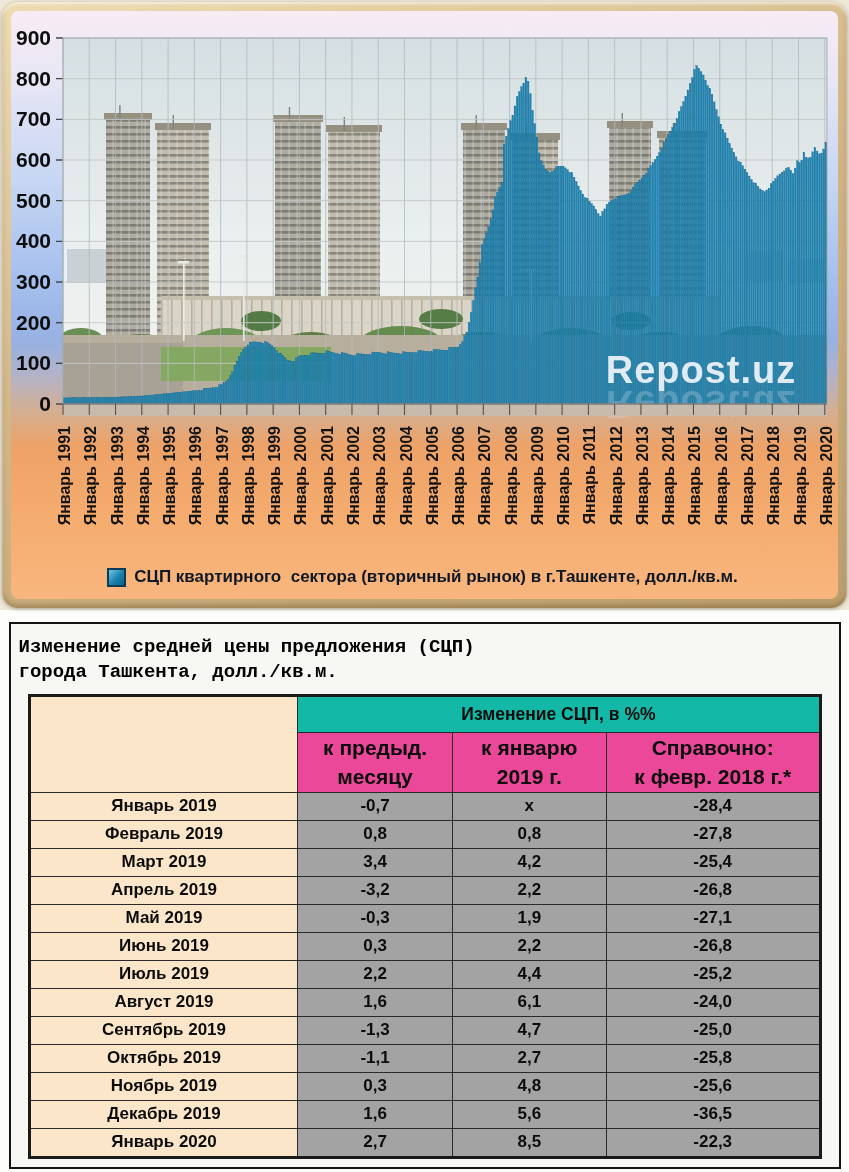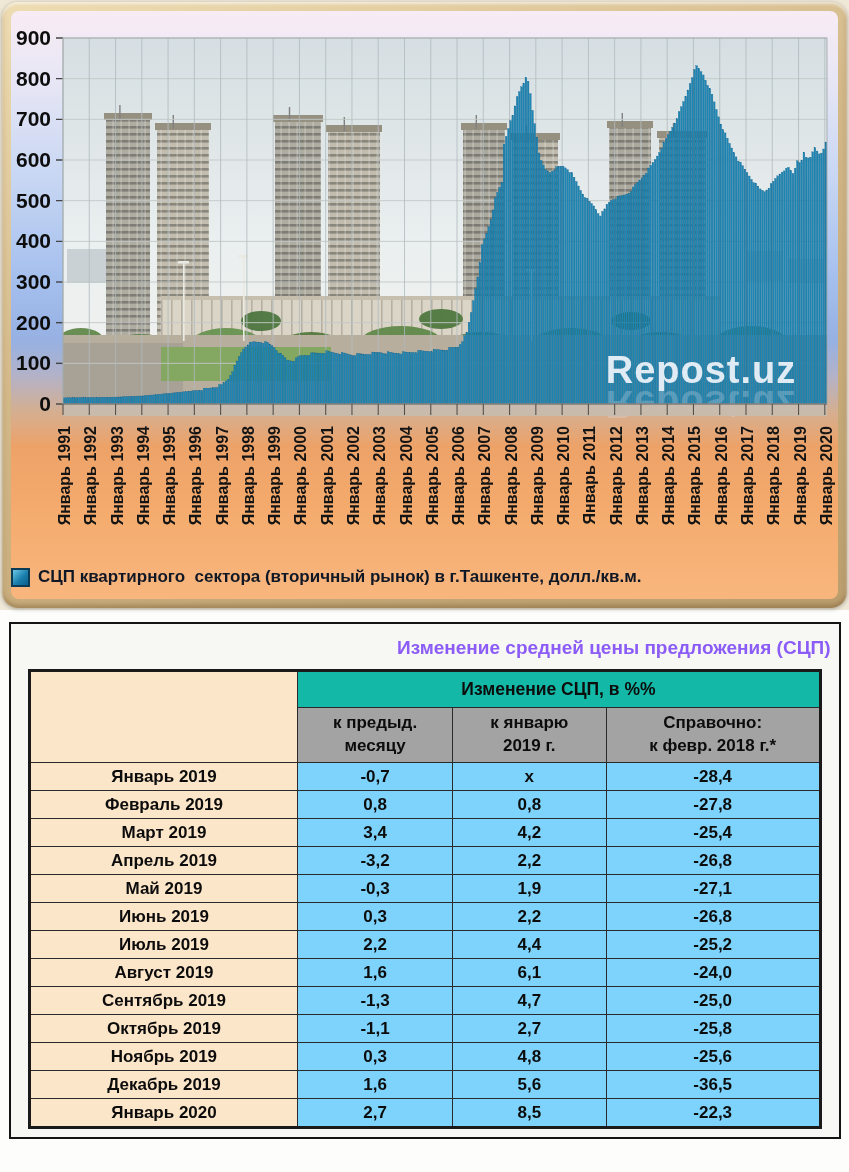--- a/index.html
+++ b/index.html
@@ -6,36 +6,36 @@
   .page{width:849px;height:1172px;position:relative;overflow:hidden;}
 
   
   .chart-wrap{position:relative;width:849px;height:610px;background:#efe8d7;}
   .chart-frame{position:absolute;left:2px;top:2px;right:2px;bottom:2px;border-radius:16px;
     background:linear-gradient(160deg,#eedcb2 0%,#d2b787 45%,#bb9e6e 100%);
     box-shadow:inset 0 2px 3px rgba(255,255,255,.65), inset 0 -3px 5px rgba(90,60,20,.35), 0 1px 4px rgba(0,0,0,.3);}
   .chart-inner{position:absolute;inset:9px;border-radius:8px;overflow:hidden;
     background:linear-gradient(to bottom,#f8ecf4 0%,#e7e6f5 12%,#c8d7f3 28%,#a6c0ee 45%,#96b1e2 56%,#b3b2c8 62%,#d4af92 68%,#eda268 74%,#f4aa6c 84%,#f8b67e 100%);}
   .chart-inner svg{position:absolute;left:0;top:0;}
-  .legend{position:absolute;left:0;right:4px;bottom:12px;display:flex;justify-content:flex-start;align-items:center;gap:8px;}
+  .legend{position:absolute;left:0;right:4px;bottom:12px;display:flex;justify-content:center;align-items:center;gap:8px;}
   .legend-swatch{width:15px;height:15px;flex:0 0 15px;border:2px solid #0a3b57;
     background:linear-gradient(135deg,#6cc8e4 0%,#1a7fae 55%,#0d5f8a 100%);}
   .legend-text{font-weight:bold;font-size:17px;color:#101826;white-space:pre;}
 
   
   .table-panel{width:812px;margin:12px auto 0;border:2px solid #141414;background:#f7f7f4;padding:4px 8px 8px;}
-  .tbl-title{text-align:right;font-weight:bold;font-size:19px;color:#8b5cf6;line-height:1.32;padding:7px 0 9px;}
+  .tbl-title{text-align:left;font-weight:bold;font-size:19px;color:#000000;line-height:1.32;padding:7px 0 9px;font-family:Liberation Mono, monospace;}
   table.price{width:794px;margin:0 auto;border-collapse:collapse;border:3px solid #1a1a1a;
     font-weight:bold;font-size:17px;color:#0c0c0c;}
   table.price th,table.price td{border:1.5px solid #2a2a2a;text-align:center;vertical-align:middle;}
   th.corner{background:#fce6c9;}
   th.group{background:#14b8a6;height:33px;font-size:17.5px;}
-  th.colh{background:#a3a3a3;height:52px;font-size:17px;white-space:pre-line;line-height:1.35;}
+  th.colh{background:#ec4899;height:52px;font-size:21px;white-space:pre-line;line-height:1.35;}
   td.month{background:#fce6c9;height:25px;}
-  td.val{background:#7dd3fc;}
+  td.val{background:#a3a3a3;}
 </style>
 </head>
 <body>
 
 <div class="page">
 
   <div class="chart-wrap">
     <div class="chart-frame">
       <div class="chart-inner">
         <svg id="chart-svg" width="825" height="586" viewBox="0 0 825 586">
@@ -635,20 +635,21 @@
           <span class="legend-swatch"></span>
           <span class="legend-text">СЦП квартирного  сектора (вторичный рынок) в г.Ташкенте, долл./кв.м.</span>
         </div>
       </div>
     </div>
   </div>
 
   <div class="table-panel">
     <div class="tbl-title">
       <div>Изменение средней цены предложения (СЦП)</div>
+      <div>города Ташкента, долл./кв.м.</div>
     </div>
     <table class="price">
       <colgroup>
         <col style="width:34%">
           <col style="width:19.5%">
           <col style="width:19.5%">
           <col style="width:27%">
       </colgroup>
       <thead id="price-thead">
           <tr>

